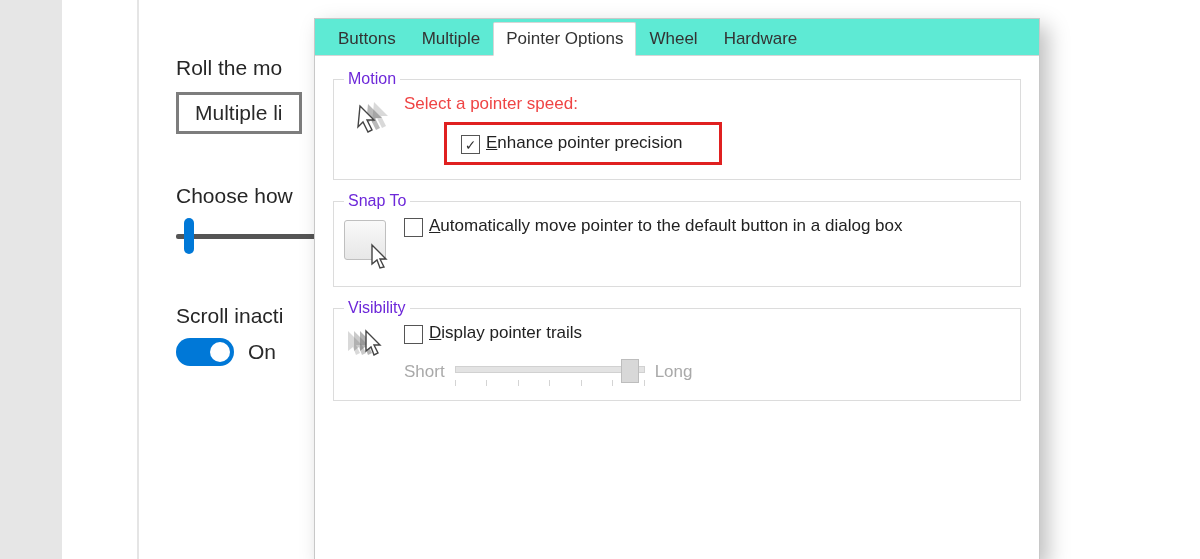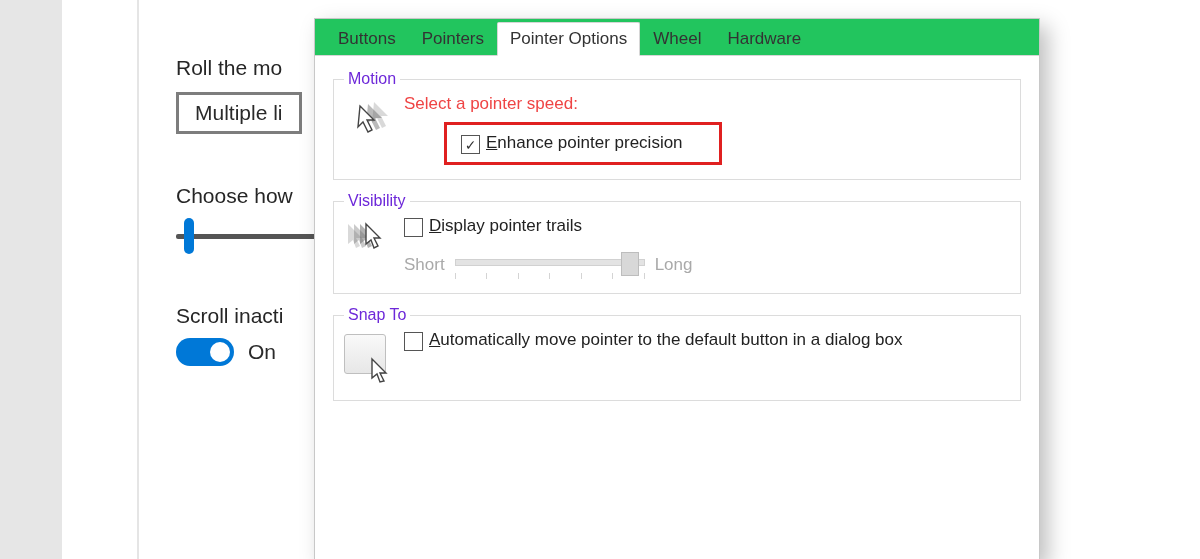--- a/index.html
+++ b/index.html
@@ -143,21 +143,21 @@
     align-items: center;
     justify-content: center;
     font-size: 22px;
     color: #333;
     cursor: pointer;
   }
   
   .tabstrip {
     display: flex;
     align-items: flex-end;
-    background: #22c55e;
+    background: #5eead4;
     border-bottom: 1px solid #d6d6d6;
     padding-left: 10px;
     height: 36px;
     font-size: 17px;
   }
   .tab {
     padding: 6px 12px;
     color: #333;
     cursor: pointer;
     border: 1px solid transparent;
@@ -369,21 +369,21 @@
       </div>
       <span class="toggle-text">On</span>
     </div>
   </div>
 </div>
 
 <div class="dialog">
 
   <div class="tabstrip">
     <div class="tab"><span>Buttons</span></div>
-    <div class="tab"><span>Pointers</span></div>
+    <div class="tab"><span>Multiple</span></div>
     <div class="tab active"><span>Pointer Options</span></div>
     <div class="tab"><span>Wheel</span></div>
     <div class="tab"><span>Hardware</span></div>
   </div>
 
   <div class="dlg-body">
 
     <fieldset>
       <legend>Motion</legend>
       <div class="group-row">
@@ -404,20 +404,39 @@
           </div>
 
           <div class="highlight-box">
             <label class="cbx">
               <span class="cbx-box">
                 <span class="cbx-check">✓</span>
               </span>
               <span class="underline-first"><span class="ul">E</span><span id="epp-rest">nhance pointer precision</span></span>
             </label>
           </div>
+        </div>
+      </div>
+    </fieldset>
+
+    <fieldset>
+      <legend>Snap To</legend>
+      <div class="group-row">
+        <div class="group-icon">
+          <div class="snap-icon-box">
+            <svg width="26" height="26" viewBox="0 0 26 26">
+              <path d="M3 2 L17 16 L11 16 L15 24 L11 25 L8 17 L3 21 Z" fill="#fff" stroke="#444" stroke-width="1.4"></path>
+            </svg>
+          </div>
+        </div>
+        <div class="group-content">
+          <label class="cbx">
+            <span class="cbx-box"></span>
+            <span class="underline-first"><span class="ul">A</span><span id="snap-rest">utomatically move pointer to the default button in a dialog box</span></span>
+          </label>
         </div>
       </div>
     </fieldset>
 
     <fieldset>
       <legend>Visibility</legend>
       <div class="group-row">
         <div class="group-icon">
           <svg width="54" height="40" viewBox="0 0 54 40">
             <g opacity="0.25">
@@ -451,33 +470,14 @@
                 <div class="trail-tick"></div>
               </div>
               <div class="trail-thumb"></div>
             </div>
             <span>Long</span>
           </div>
         </div>
       </div>
     </fieldset>
 
-    <fieldset>
-      <legend>Snap To</legend>
-      <div class="group-row">
-        <div class="group-icon">
-          <div class="snap-icon-box">
-            <svg width="26" height="26" viewBox="0 0 26 26">
-              <path d="M3 2 L17 16 L11 16 L15 24 L11 25 L8 17 L3 21 Z" fill="#fff" stroke="#444" stroke-width="1.4"></path>
-            </svg>
-          </div>
-        </div>
-        <div class="group-content">
-          <label class="cbx">
-            <span class="cbx-box"></span>
-            <span class="underline-first"><span class="ul">A</span><span id="snap-rest">utomatically move pointer to the default button in a dialog box</span></span>
-          </label>
-        </div>
-      </div>
-    </fieldset>
-
   </div>
 </div>
 
 </body></html>

